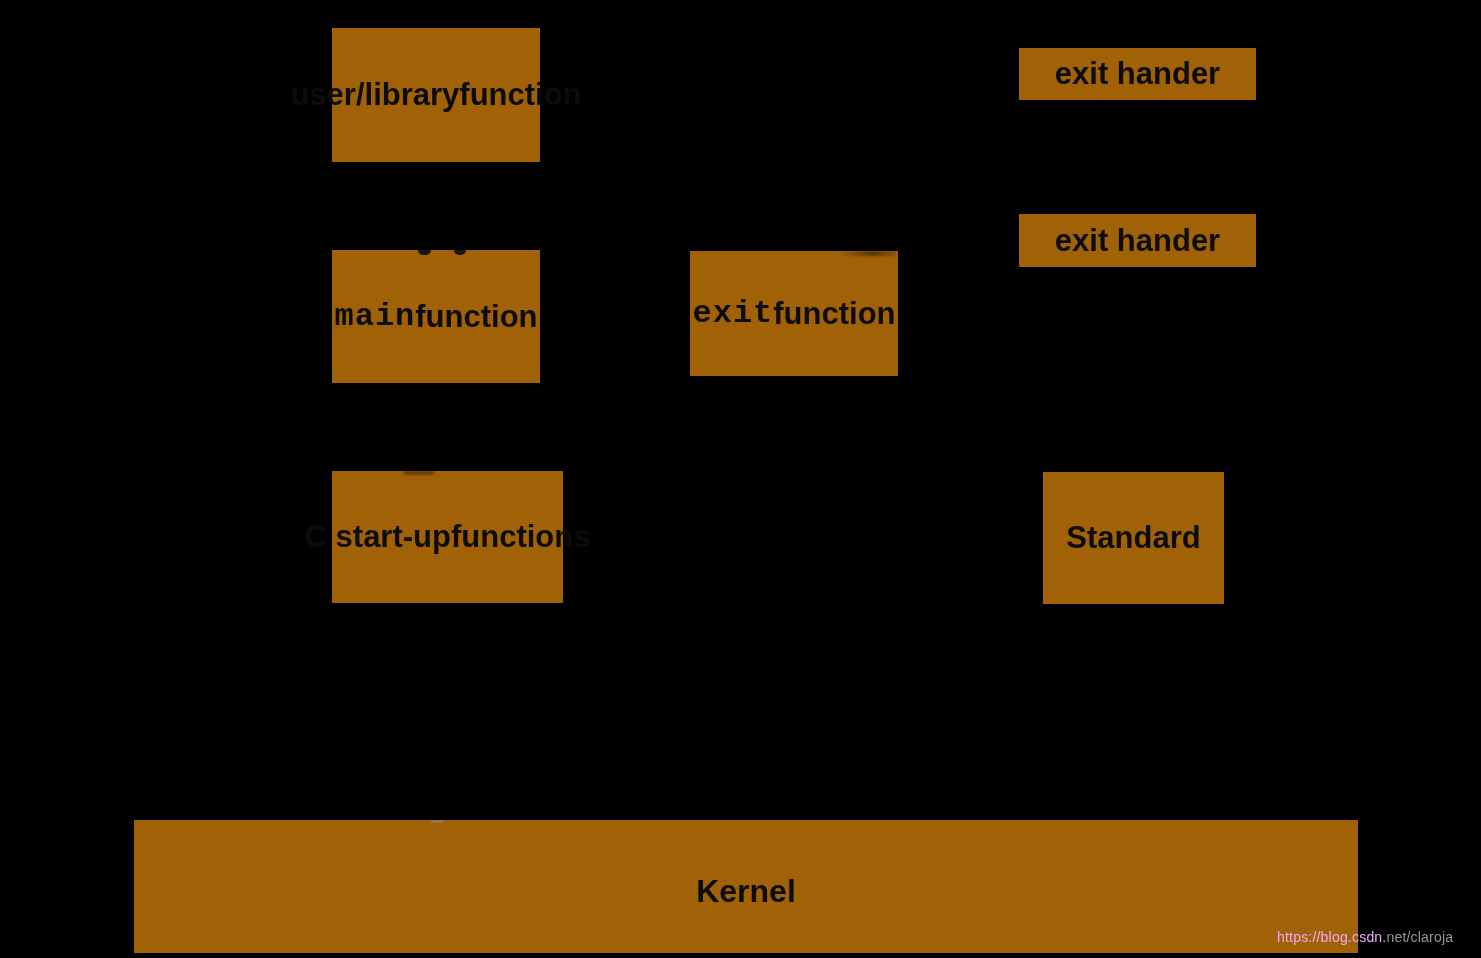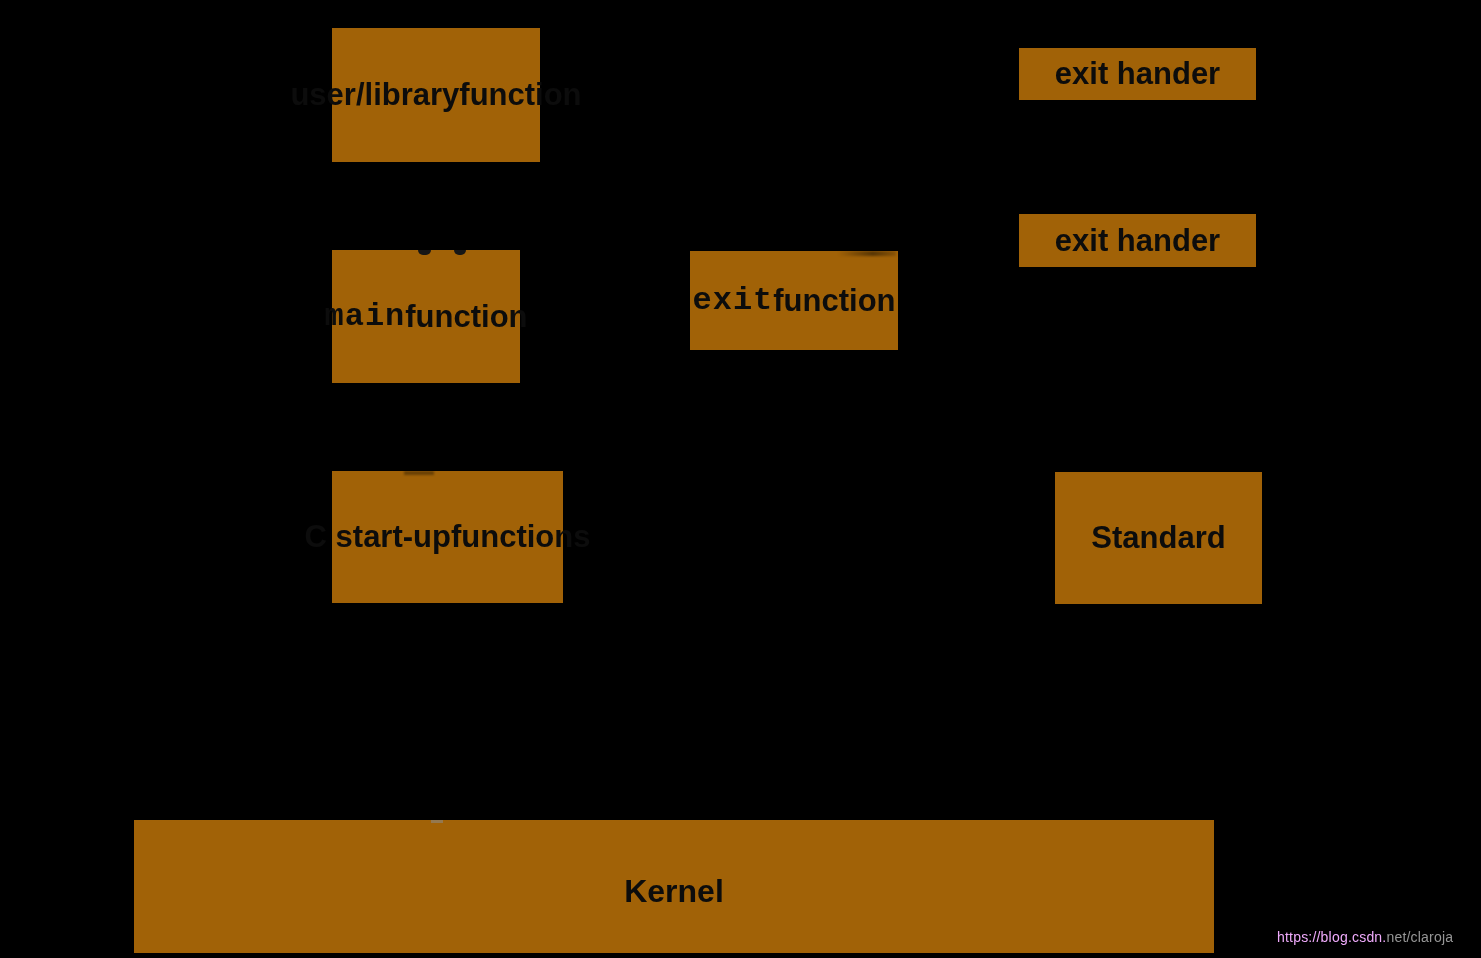--- a/index.html
+++ b/index.html
@@ -35,27 +35,27 @@
     white-space: nowrap;
   }
   .box .mono {
     font-family: "Liberation Mono", "DejaVu Sans Mono", monospace;
     font-size: 32px;
     line-height: 44px;
     letter-spacing: 1px;
   }
   
   #box-user-library   { left: 332px;  top: 28px;  width: 208px;  height: 134px; }
-  #box-main           { left: 332px;  top: 250px; width: 188px;  height: 133px; }
-  #box-exit-fn        { left: 690px;  top: 251px; width: 208px;  height: 99px; }
+  #box-main           { left: 332px;  top: 250px; width: 208px;  height: 133px; }
+  #box-exit-fn        { left: 690px;  top: 251px; width: 208px;  height: 125px; }
   #box-exit-handler-1 { left: 1019px; top: 48px;  width: 237px;  height: 52px;  }
   #box-exit-handler-2 { left: 1019px; top: 214px; width: 237px;  height: 53px;  }
   #box-c-startup      { left: 332px;  top: 471px; width: 231px;  height: 132px; }
-  #box-stdio-cleanup  { left: 1043px; top: 472px; width: 207px;  height: 132px; margin-left: 12px; }
-  #box-kernel         { left: 134px;  top: 820px; width: 1080px; height: 133px; }
+  #box-stdio-cleanup  { left: 1043px; top: 472px; width: 181px;  height: 132px; }
+  #box-kernel         { left: 134px;  top: 820px; width: 1224px; height: 133px; }
   #box-kernel .ln     { font-size: 32px; line-height: 36px; margin-top: 8px; }
 
   
   .artifact { position: absolute; pointer-events: none; }
   .tick-a {
     left: 86px; top: 0; width: 13px; height: 5px;
     background: #161616; border-radius: 0 0 5px 5px; filter: blur(0.6px);
   }
   .tick-b {
     left: 122px; top: 0; width: 12px; height: 5px;

